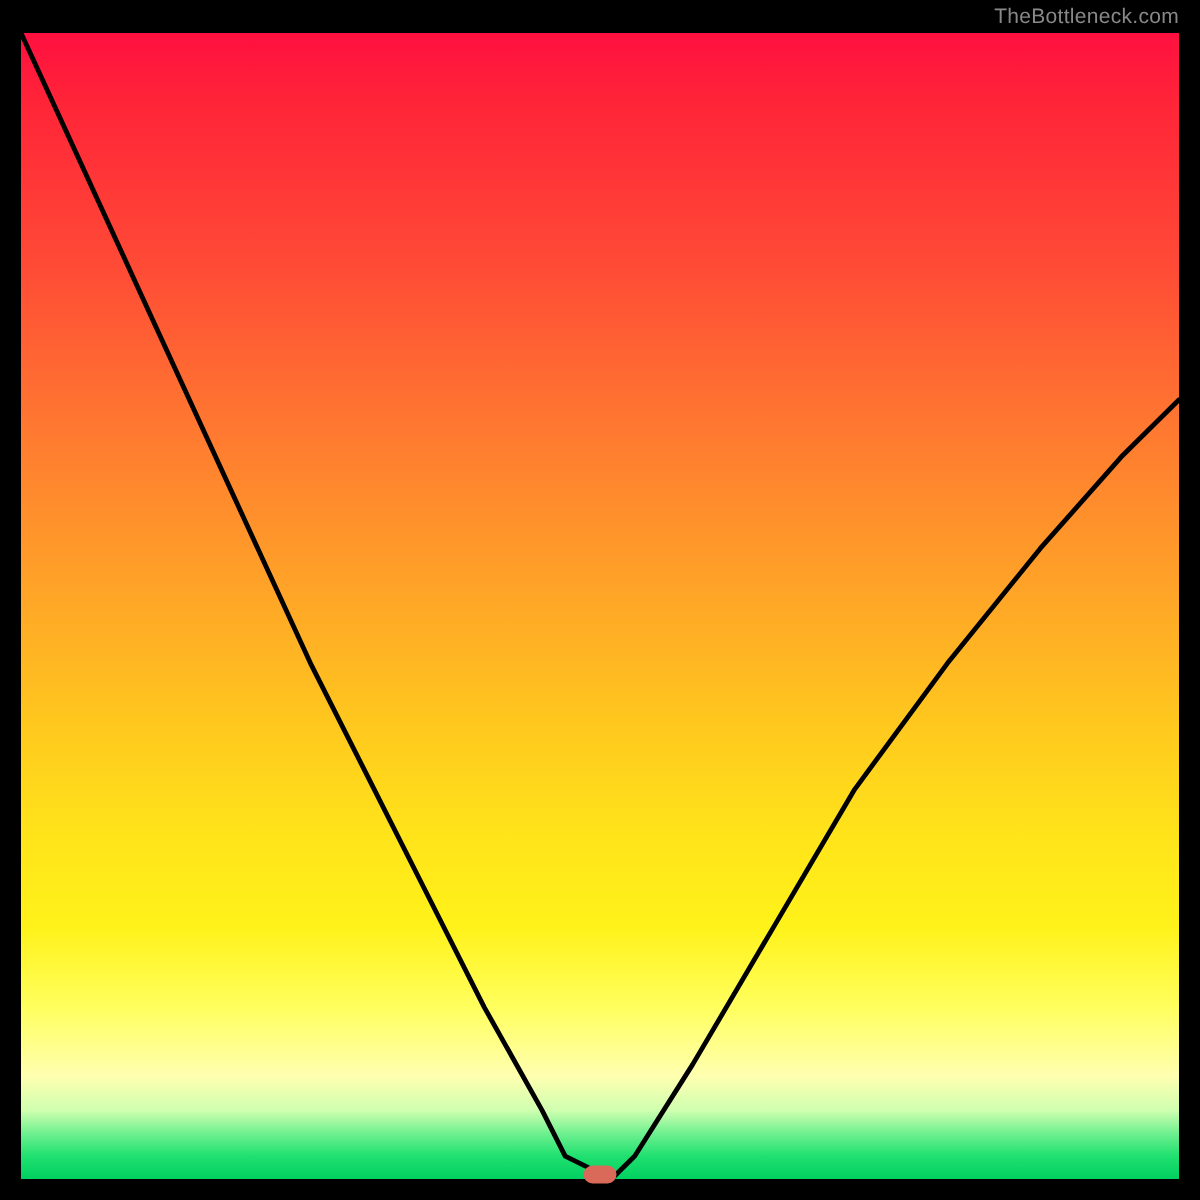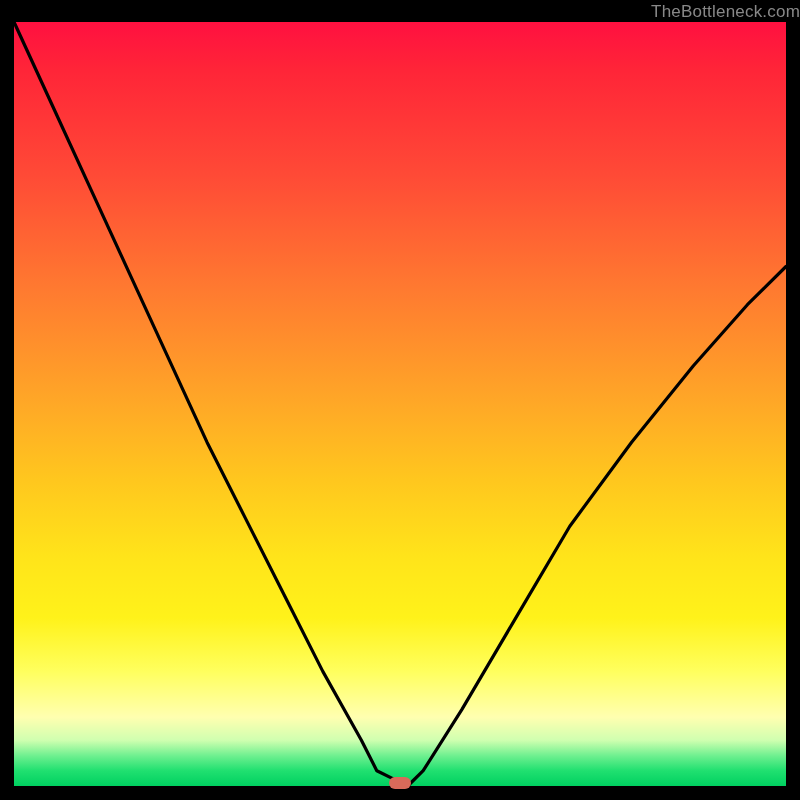--- a/index.html
+++ b/index.html
@@ -38,22 +38,22 @@
       #ffffb0 91%,
       #d0ffb0 94%,
       #70f090 96%,
       #20e070 98%,
       #00d060 100%
     );
   }
   .watermark {
     position: absolute;
     top: 2px;
-    right: 0;
-    font-size: 17px;
+    right: 14px;
+    font-size: 14px;
     font-weight: 500;
     color: #888888;
     letter-spacing: 0.2px;
   }
   svg.curve {
     position: absolute;
     left: 0;
     top: 0;
     width: 772px;
     height: 764px;

